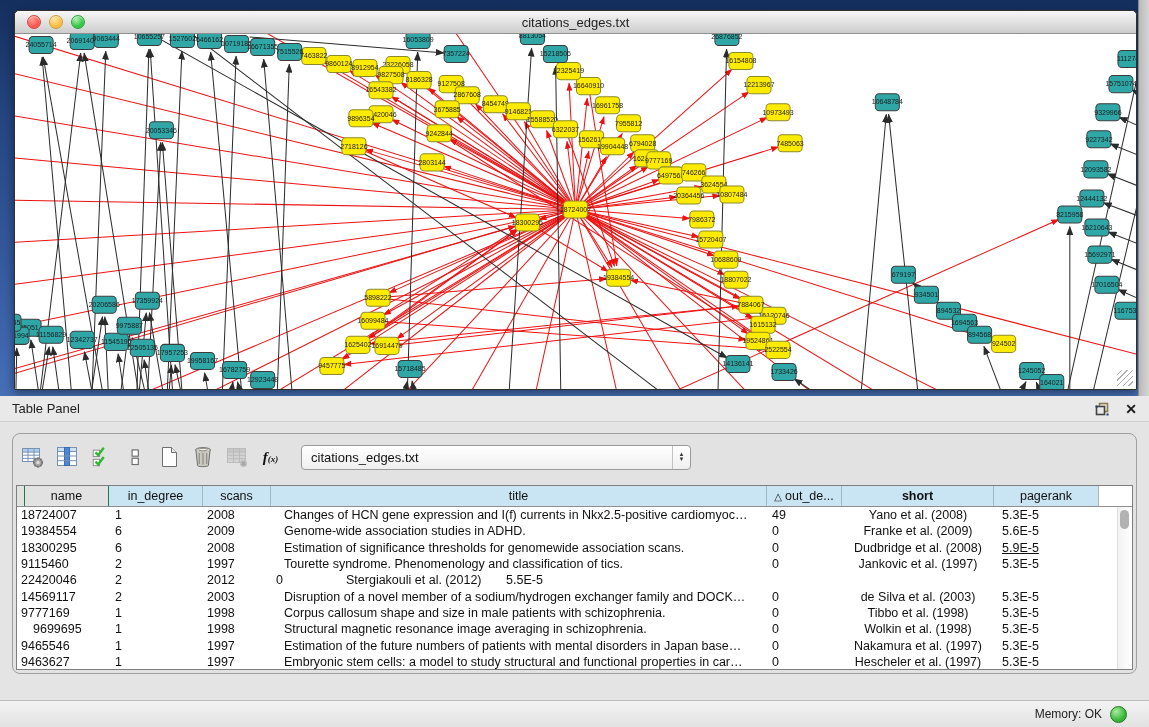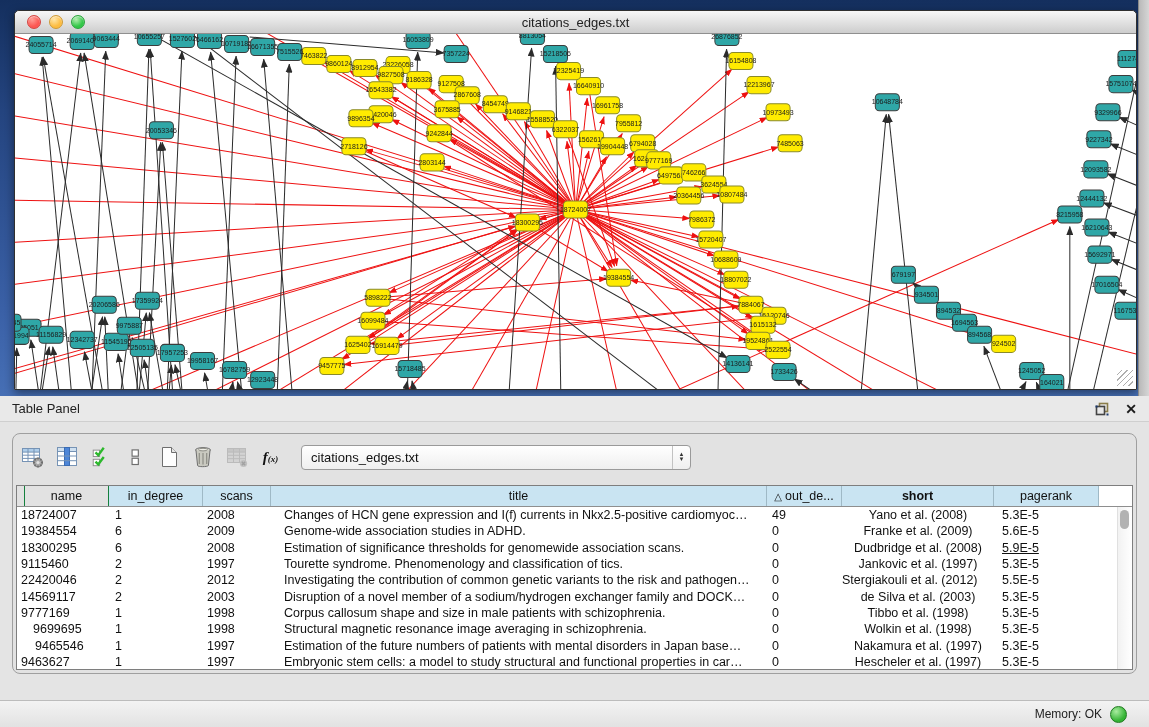--- a/index.html
+++ b/index.html
@@ -841,21 +841,20 @@
               <div class="td" style="width: 68px; padding-left: 4px;">1997</div>
               <div class="td" style="width: 496px; padding-left: 13px;">Tourette syndrome. Phenomenology and classification of tics.</div>
               <div class="td" style="width: 75px; padding-left: 5px;">0</div>
               <div class="td" style="width: 152px; padding-left: 0px; text-align: center;">Jankovic et al. (1997)</div>
               <div class="td" style="width: 105px; padding-left: 8px;">5.3E-5</div>
             </div>
             <div class="tr">
               <div class="td" style="width: 92px; padding-left: 4px;">22420046</div>
               <div class="td" style="width: 94px; padding-left: 6px;">2</div>
               <div class="td" style="width: 68px; padding-left: 4px;">2012</div>
-              <div class="td" style="width: 496px; padding-left: 13px;">Investigating the contribution of common genetic variants to the risk and pathogen…</div>
               <div class="td" style="width: 75px; padding-left: 5px;">0</div>
               <div class="td" style="width: 152px; padding-left: 0px; text-align: left;">Stergiakouli et al. (2012)</div>
               <div class="td" style="width: 105px; padding-left: 8px;">5.5E-5</div>
             </div>
             <div class="tr">
               <div class="td" style="width: 92px; padding-left: 4px;">14569117</div>
               <div class="td" style="width: 94px; padding-left: 6px;">2</div>
               <div class="td" style="width: 68px; padding-left: 4px;">2003</div>
               <div class="td" style="width: 496px; padding-left: 13px;">Disruption of a novel member of a sodium/hydrogen exchanger family and DOCK…</div>
               <div class="td" style="width: 75px; padding-left: 5px;">0</div>
@@ -874,21 +873,21 @@
             <div class="tr">
               <div class="td" style="width: 92px; padding-left: 16px;">9699695</div>
               <div class="td" style="width: 94px; padding-left: 6px;">1</div>
               <div class="td" style="width: 68px; padding-left: 4px;">1998</div>
               <div class="td" style="width: 496px; padding-left: 13px;">Structural magnetic resonance image averaging in schizophrenia.</div>
               <div class="td" style="width: 75px; padding-left: 5px;">0</div>
               <div class="td" style="width: 152px; padding-left: 0px; text-align: center;">Wolkin et al. (1998)</div>
               <div class="td" style="width: 105px; padding-left: 8px;">5.3E-5</div>
             </div>
             <div class="tr">
-              <div class="td" style="width: 92px; padding-left: 18px;">9465546</div>
+              <div class="td" style="width: 92px; padding-left: 4px;">9465546</div>
               <div class="td" style="width: 94px; padding-left: 6px;">1</div>
               <div class="td" style="width: 68px; padding-left: 4px;">1997</div>
               <div class="td" style="width: 496px; padding-left: 13px;">Estimation of the future numbers of patients with mental disorders in Japan base…</div>
               <div class="td" style="width: 75px; padding-left: 5px;">0</div>
               <div class="td" style="width: 152px; padding-left: 0px; text-align: center;">Nakamura et al. (1997)</div>
               <div class="td" style="width: 105px; padding-left: 8px;">5.3E-5</div>
             </div>
             <div class="tr">
               <div class="td" style="width: 92px; padding-left: 4px;">9463627</div>
               <div class="td" style="width: 94px; padding-left: 6px;">1</div>

